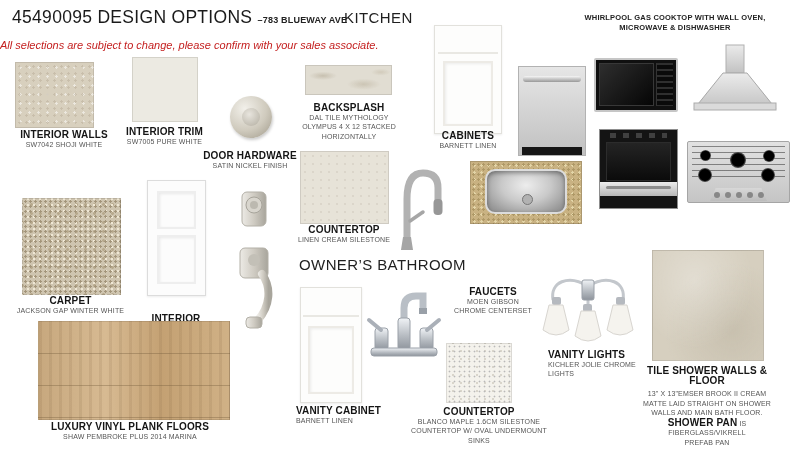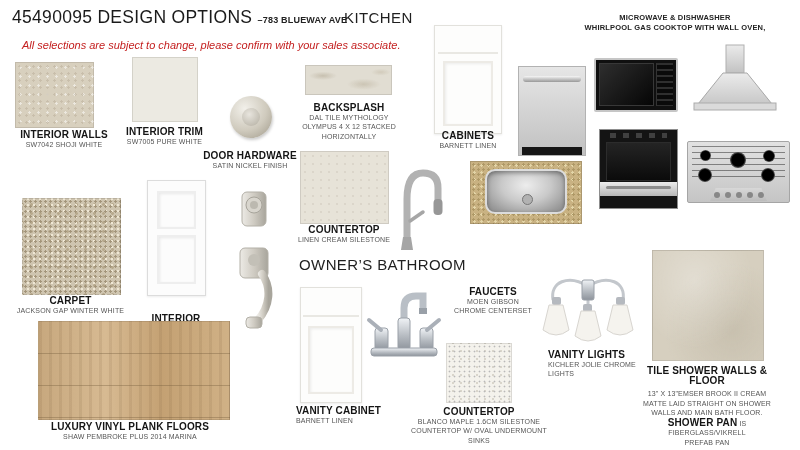--- a/index.html
+++ b/index.html
@@ -3,21 +3,21 @@
 <meta charset="utf-8">
 <style>
   html,body{margin:0;padding:0;background:#fff;}
   .board{position:relative;width:800px;height:450px;background:#ffffff;overflow:hidden;
          font-family:"Liberation Sans",sans-serif;}
 
   
   .h-title{position:absolute;left:12px;top:7px;font-size:17.5px;color:#1a1a1a;letter-spacing:.3px;}
   .h-address{font-size:9px;font-weight:bold;color:#222;letter-spacing:.2px;}
   .section-h{position:absolute;font-size:15px;color:#1f1f1f;letter-spacing:.4px;}
-  .disclaimer{position:absolute;left:22px;top:39px;font-size:11px;font-style:italic;color:#c42020;}
+  .disclaimer{position:absolute;left:0;top:39px;font-size:11px;font-style:italic;color:#c42020;}
   .appl-note{position:absolute;left:552px;top:13px;width:246px;text-align:center;
              font-size:7.5px;font-weight:bold;color:#222;line-height:10px;letter-spacing:.2px;}
 
   
   .lbl{position:absolute;text-align:center;font-size:7px;line-height:9.5px;color:#555;letter-spacing:.15px;}
   .lbl.left{text-align:left;}
   .nm{font-weight:bold;color:#151515;font-size:10px;}
 
   
   .swatch{position:absolute;border:1px solid rgba(0,0,0,.10);}
@@ -113,22 +113,22 @@
 <body>
 
 <div class="board">
 
   <div class="h-title">
     <span>45490095 DESIGN OPTIONS</span>
     <span class="h-address">–783 BLUEWAY AVE</span>
   </div>
   <div class="section-h" style="left:344px;top:9px;">KITCHEN</div>
   <div class="appl-note">
+    <div>WHIRLPOOL GAS COOKTOP WITH WALL OVEN,</div>
     <div>MICROWAVE &amp;  DISHWASHER</div>
-    <div>WHIRLPOOL GAS COOKTOP WITH WALL OVEN,</div>
   </div>
   <div class="disclaimer">All selections are subject to change, please confirm with your sales associate.</div>
 
   <div class="swatch sw-walls" style="left:15px;top:62px;width:77px;height:64px;"></div>
   <div class="lbl" style="left:8px;top:130px;width:112px;">
     <div class="nm">INTERIOR  WALLS</div>
     <div>SW7042 SHOJI WHITE</div>
   </div>
 
   <div class="swatch sw-trim" style="left:132px;top:57px;width:64px;height:63px;"></div>

